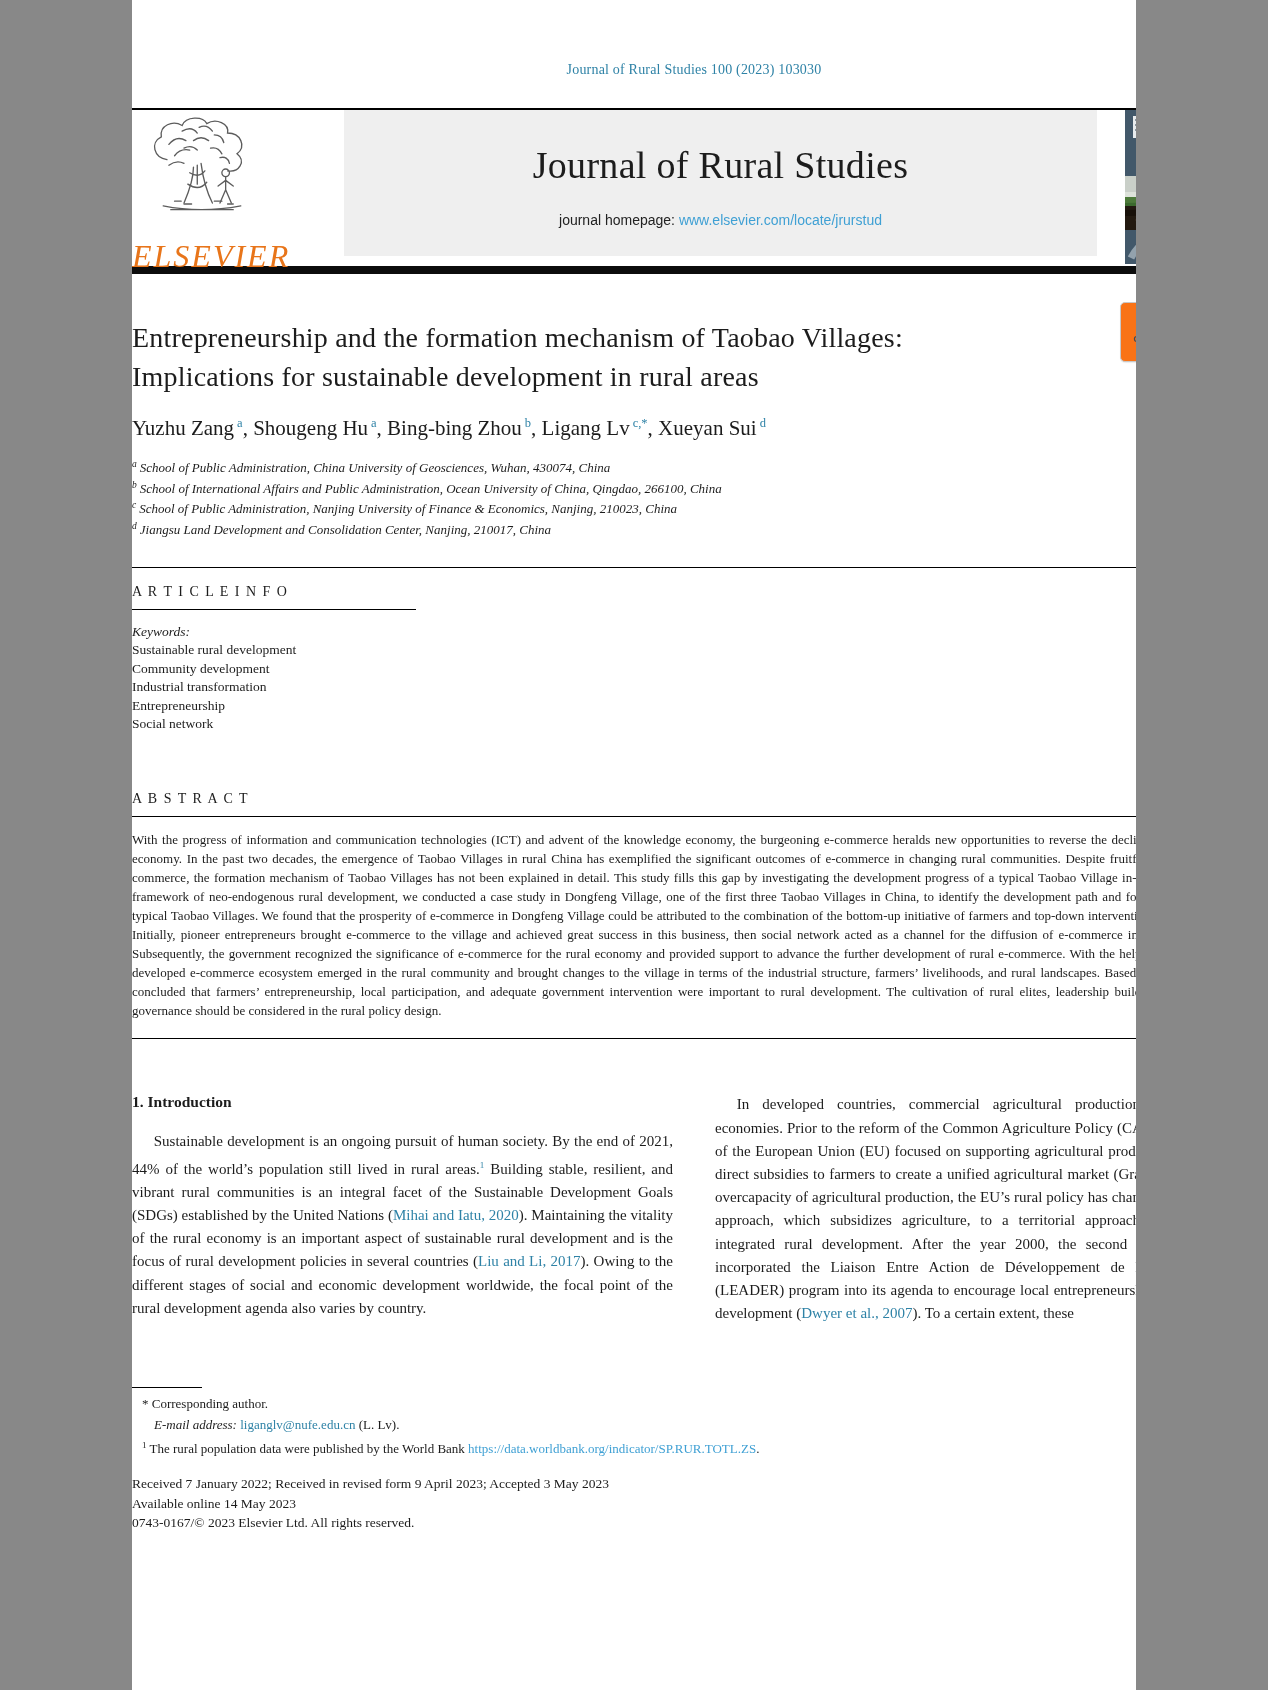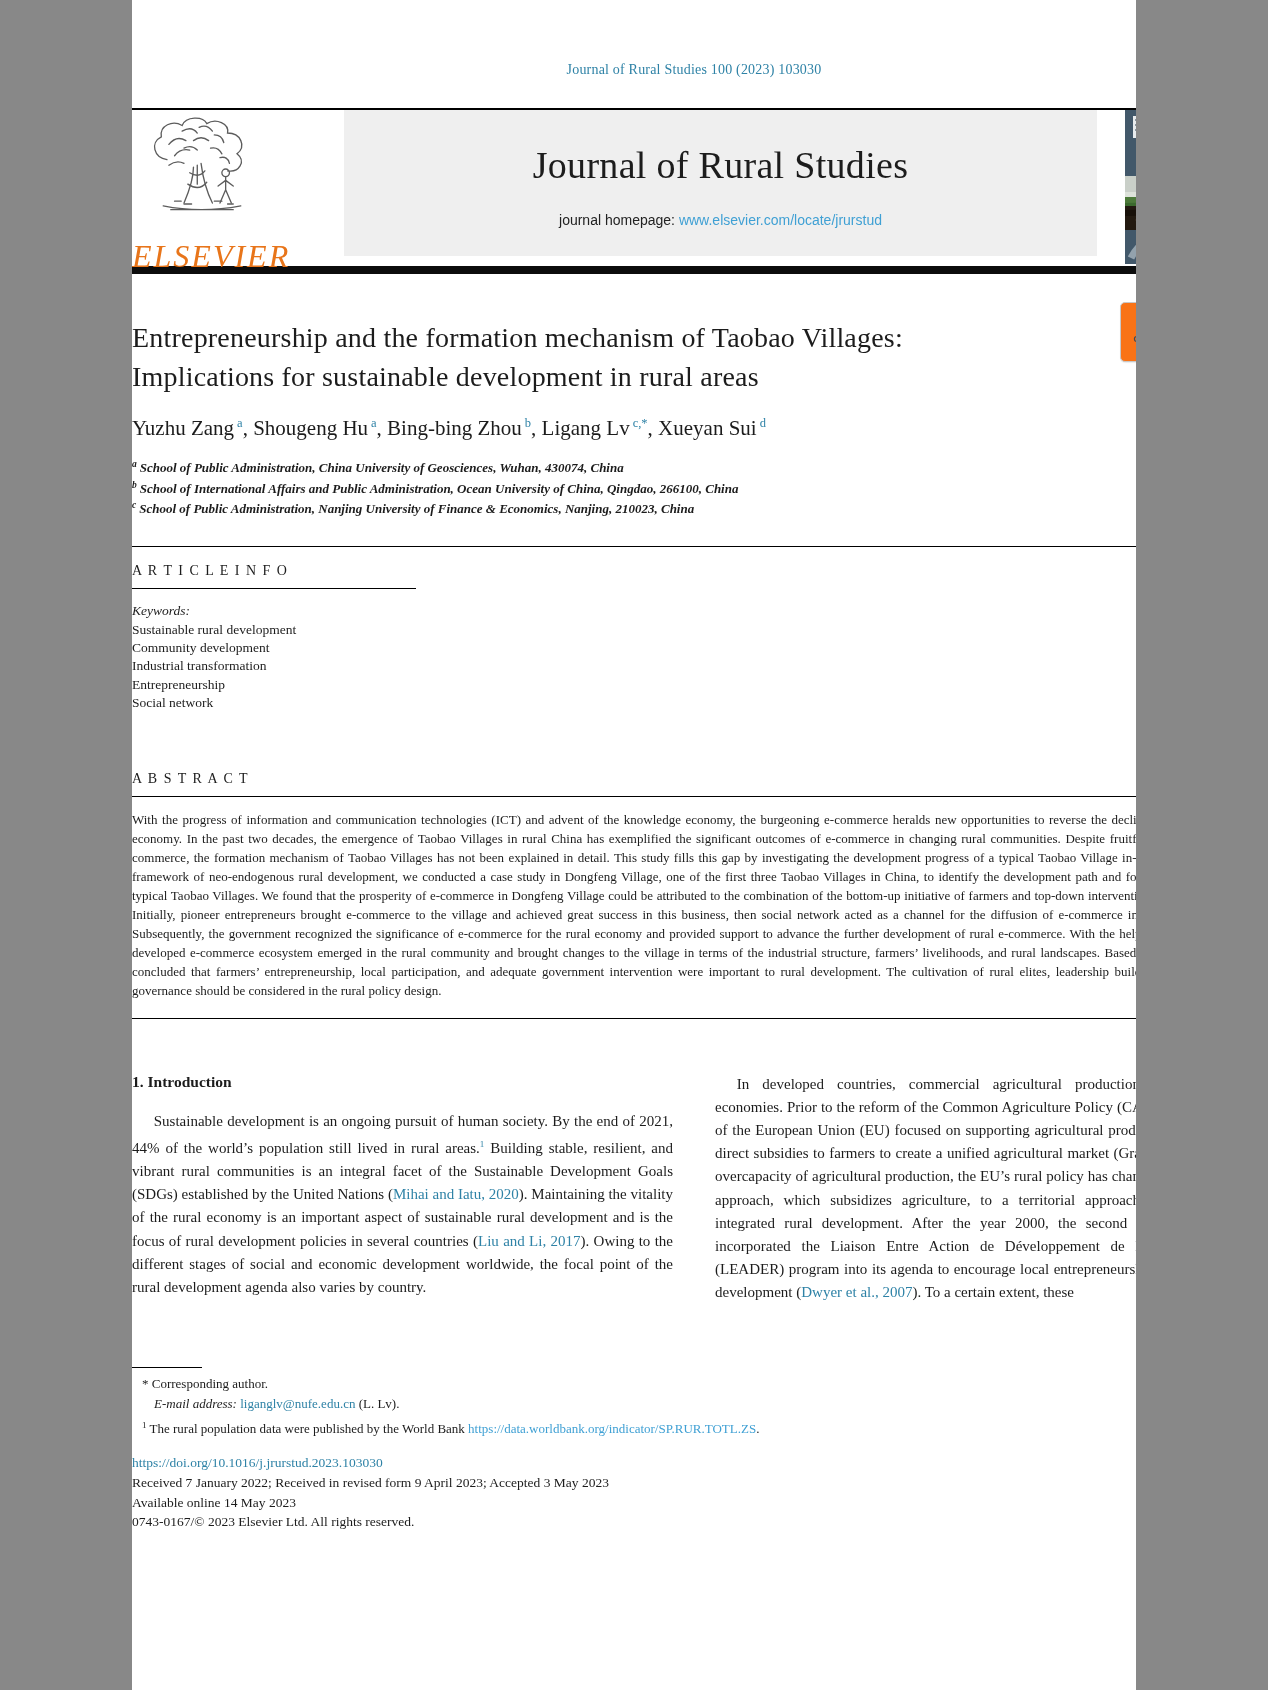--- a/index.html
+++ b/index.html
@@ -63,21 +63,21 @@
     font-family:"Liberation Sans", sans-serif; box-shadow:0 1px 1px rgba(0,0,0,.08);
   }
   .check-badge .txt-small{ font-size:8.5px; color:#3b4a5a; line-height:9.5px; font-weight:bold; }
 
   
   .title-block{ margin-top:44px; font-size:28px; line-height:39px; letter-spacing:.2px; }
   .authors-line{ margin-top:20px; font-size:21px; }
   sup.sup-auth{ color:var(--teal); font-size:12.5px; margin-left:3px; }
   sup.sup-link{ color:var(--teal); font-size:9px; }
   sup.sup-plain{ font-size:9px; }
-  .affils{ margin-top:15px; font-size:13px; line-height:17.4px; font-style:italic;font-weight:bold; }
+  .affils{ margin-top:15px; font-size:13px; line-height:17.4px; font-style:italic; }
   .affil-line sup{ font-size:9.5px; margin-right:3px; }
 
   
   .info-section{
     margin-top:28px; border-top:1.5px solid #000; border-bottom:1.5px solid #000;
     display:flex; gap:42px; min-height:472px; padding-bottom:18px;flex-direction:column;
   }
   .info-col{ width:284px; flex:none; }
   .abs-col{ flex:1; }
   .col-heading{
@@ -184,20 +184,21 @@
       <div>Entrepreneurship and the formation mechanism of Taobao Villages:</div>
       <div>Implications for sustainable development in rural areas</div>
     </div>
 
     <div class="authors-line"><span class="txt">Yuzhu Zang</span><sup class="sup-auth">a</sup><span class="txt">, Shougeng Hu</span><sup class="sup-auth">a</sup><span class="txt">, Bing-bing Zhou</span><sup class="sup-auth">b</sup><span class="txt">, Ligang Lv</span><sup class="sup-auth">c,*</sup><span class="txt">, Xueyan Sui</span><sup class="sup-auth">d</sup></div>
 
     <div class="affils">
       <div class="affil-line"><sup>a</sup><span>School of Public Administration, China University of Geosciences, Wuhan, 430074, China</span></div>
       <div class="affil-line"><sup>b</sup><span>School of International Affairs and Public Administration, Ocean University of China, Qingdao, 266100, China</span></div>
       <div class="affil-line"><sup>c</sup><span>School of Public Administration, Nanjing University of Finance &amp; Economics, Nanjing, 210023, China</span></div>
+      <div class="affil-line"><sup>d</sup><span>Jiangsu Land Development and Consolidation Center, Nanjing, 210017, China</span></div>
     </div>
 
     <div class="info-section">
       <div class="info-col">
         <div class="col-heading">A R T I C L E  I N F O</div>
         <div class="keywords">
           <div class="kw-label">Keywords:</div>
           <div>Sustainable rural development</div>
           <div>Community development</div>
           <div>Industrial transformation</div>
@@ -222,20 +223,19 @@
     </div>
 
     <div class="footnotes">
       <div class="fn-rule"></div>
       <div class="fn-1"><span class="txt">* Corresponding author.</span></div>
       <div class="fn-2"><span class="em-it">E-mail address:</span><span class="txt"> </span><span class="lnk-teal">liganglv@nufe.edu.cn</span><span class="txt"> (L. Lv).</span></div>
       <div class="fn-1"><sup class="sup-plain">1</sup><span class="txt"> The rural population data were published by the World Bank </span><span class="lnk-blue">https://data.worldbank.org/indicator/SP.RUR.TOTL.ZS</span><span class="txt">.</span></div>
     </div>
 
     <div class="bottom-block">
-      <div class="lnk-teal">https://doi.org/10.1016/j.jrurstud.2023.103030</div>
       <div>Received 7 January 2022; Received in revised form 9 April 2023; Accepted 3 May 2023</div>
       <div>Available online 14 May 2023</div>
       <div>0743-0167/© 2023 Elsevier Ltd. All rights reserved.</div>
     </div>
 
   </div>
 </div>
 
 </body></html>

